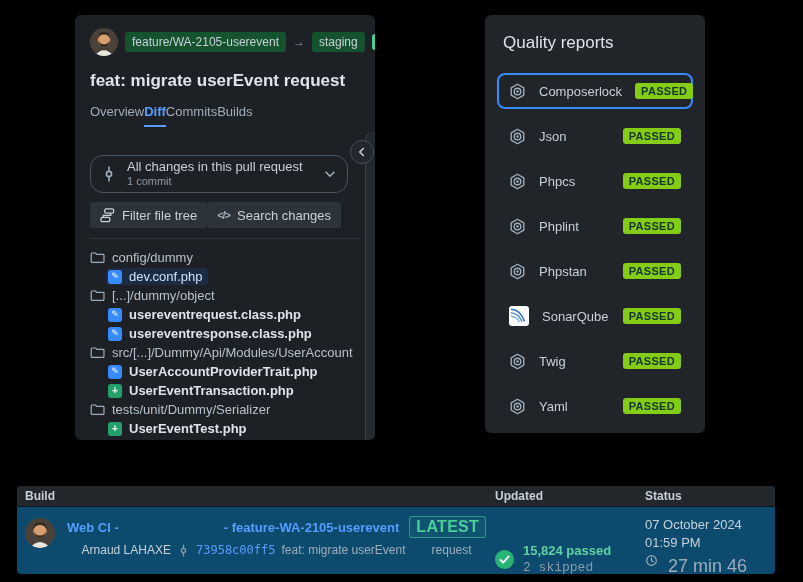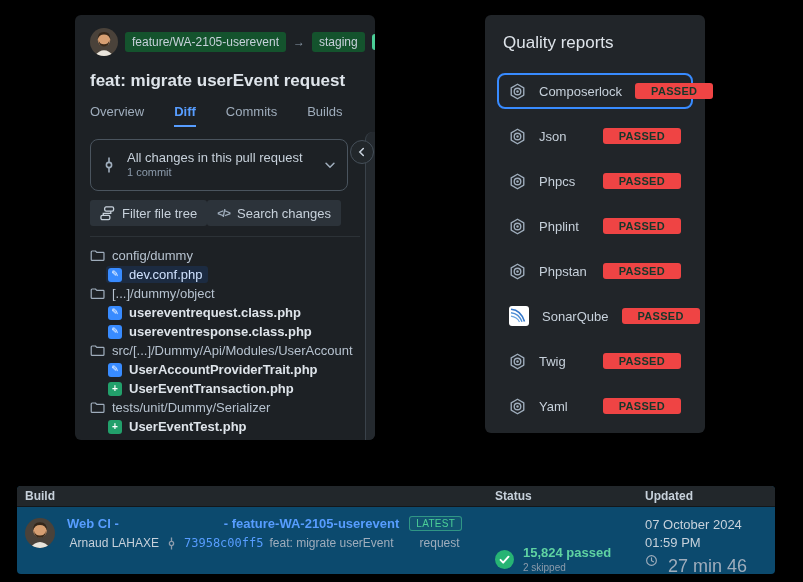--- a/index.html
+++ b/index.html
@@ -11,25 +11,25 @@
   .pr-panel { position:absolute; left:75px; top:15px; width:300px; height:425px;
     background:#1d2125; border-radius:6px; padding:13px 15px 0 15px; overflow:hidden; }
   .pr-head { display:flex; align-items:center; gap:7px; }
   .avatar { width:28px; height:28px; border-radius:50%; overflow:hidden; flex:0 0 auto; }
   .avatar svg { display:block; width:100%; height:100%; }
   .chip { background:#14532d; color:#c7d1db; font-size:12px; padding:3px 7px; border-radius:3px; white-space:nowrap; }
   .head-arrow { color:#8c9bab; font-size:12px; }
   .lozenge-merged { background:#4bce97; color:#15372a; font-size:11px; font-weight:700;
     padding:2px 5px; border-radius:3px; letter-spacing:.3px; }
   .pr-title { margin-top:15px; font-size:17px; font-weight:600; color:#dee4ea; }
-  .pr-tabs { margin-top:13px; display:flex; gap:30px; font-size:13px; color:#9fadbc; }
+  .pr-tabs { margin-top:13px; display:flex; gap:0; font-size:13px; color:#9fadbc; }
   .pr-tab { padding-bottom:6px; cursor:pointer; }
   .pr-tab.active { color:#579dff; font-weight:600; border-bottom:2px solid #579dff; }
-  .changes-select { margin-top:12px; width:258px; height:52px; border:1px solid #4a545e;
-    border-radius:8px; display:flex; align-items:center; gap:10px; padding:0 10px; color:#9fadbc; }
+  .changes-select { margin-top:28px; width:258px; height:38px; border:1px solid #4a545e;
+    border-radius:13px; display:flex; align-items:center; gap:10px; padding:0 10px; color:#9fadbc; }
   .cs-lines { line-height:1.15; }
   .cs-main { font-size:13px; color:#c7d1db; }
   .cs-sub { font-size:11px; color:#8c9bab; }
   .cs-chevron { margin-left:auto; color:#9fadbc; }
   .btn-row { margin-top:9px; display:flex; }
   .btn { background:#2c333a; border:none; border-radius:3px; height:26px; padding:0 10px;
     display:flex; align-items:center; gap:7px; color:#c7d1db; font-size:13px; font-weight:500; cursor:pointer; }
   .code-glyph { font-weight:700; font-size:11px; color:#9fadbc; letter-spacing:-1px; }
   .file-tree { margin-top:10px; border-top:1px solid #2c3237; padding-top:9px; font-size:13px; }
   .trow { height:19px; display:flex; align-items:center; }
@@ -53,46 +53,46 @@
   
   .quality-panel { position:absolute; left:485px; top:15px; width:220px; height:418px;
     background:#212529; border-radius:6px; padding:18px 12px 0 12px; }
   .qp-title { font-size:17px; font-weight:500; color:#dee4ea; margin-left:6px; }
   .qp-list { margin-top:20px; }
   .q-row { height:36px; display:flex; align-items:center; gap:13px; padding:0 10px; margin-bottom:9px;
     border:2px solid transparent; border-radius:8px; cursor:pointer; }
   .q-row.focused { border-color:#388bff; }
   .q-icon { color:#9fadbc; flex:0 0 auto; display:flex; }
   .q-name { font-size:13px; color:#c7d1db; }
-  .lozenge-passed { margin-left:auto; background:#ef4444; color:#15372a; font-size:11px; font-weight:700;
-    padding:2px 16px; border-radius:3px; letter-spacing:.3px; }
+  .lozenge-passed { margin-left:auto; background:#84cc16; color:#15372a; font-size:11px; font-weight:700;
+    padding:2px 6px; border-radius:3px; letter-spacing:.3px; }
 
   
   .build-table { position:absolute; left:17px; top:478px; width:758px; height:88px;
     background:#0c4a6e; border-radius:4px; overflow:hidden;margin-top:8px; }
   .bt-header { display:grid; grid-template-columns:470px 150px 138px; height:21px; align-items:center;
     background:#22272b; border-bottom:1px solid #14171a; }
   .bt-header > div { padding-left:8px; font-size:12px; font-weight:700; color:#c7d1db; }
   .bt-body { display:grid; grid-template-columns:470px 150px 138px; padding-top:9px; }
   .build-cell { display:flex; gap:12px; padding-left:8px; }
   .avatar-sm { width:30px; height:30px; border-radius:50%; overflow:hidden; flex:0 0 auto; margin-top:2px; }
   .avatar-sm svg { display:block; width:100%; height:100%; }
   .b-line1 { display:flex; align-items:center; font-size:13px; white-space:nowrap; }
   .b-link { color:#579dff; font-weight:700; cursor:pointer; }
   .b-gap { width:105px; }
   .lozenge-latest { margin-left:10px; border:1px solid rgba(75,206,151,.55); background:rgba(75,206,151,.08);
-    color:#4bce97; font-size:10px; font-weight:400; padding:1px 6px; border-radius:3px; letter-spacing:.3px; }
+    color:#4bce97; font-size:16px; font-weight:700; padding:1px 6px; border-radius:3px; letter-spacing:.3px; }
   .b-line2 { margin-top:5px; display:flex; align-items:center; gap:6px; font-size:12px; color:#c7d1db; white-space:nowrap;justify-content:center; }
   .commit-ic { color:#8c9bab; display:flex; }
   .b-hash { font-family:"DejaVu Sans Mono","Liberation Mono",monospace; color:#579dff; cursor:pointer; }
   .b-msg { color:#9fadbc; }
   .msg-gap { width:14px; }
   .status-cell { display:flex; align-items:center; gap:9px; padding-left:8px; }
   .st-passed { font-size:13px; font-weight:700; color:#5fd3a2; }
-  .st-skipped { font-size:10px; color:#8c9bab; margin-top:2px; }
+  .st-skipped { font-size:13px; color:#8c9bab; margin-top:2px;font-family:Liberation Mono, monospace; }
   .updated-cell { padding-left:8px; font-size:13px; color:#c7d1db; line-height:1.35; padding-right:20px; }
   .upd-duration { margin-top:3px; display:flex; align-items:flex-start; gap:10px; font-size:18px; color:#9fadbc; }
   .upd-duration .q-icon { color:#9fadbc; }
 </style>
 </head>
 <body>
 
 <svg width="0" height="0" style="position:absolute">
   <symbol id="i-avatar" viewBox="0 0 32 32">
     <rect width="32" height="32" fill="#4a423a"></rect>
@@ -343,22 +343,22 @@
         <span class="q-name">Yaml</span>
         <span class="lozenge-passed">PASSED</span>
       </div>
 
     </div>
   </div>
 
   <div class="build-table">
     <div class="bt-header">
       <div>Build</div>
+      <div>Updated</div>
       <div>Status</div>
-      <div>Updated</div>
     </div>
     <div class="bt-body">
       <div class="build-cell">
         <span class="avatar-sm">
             <svg viewBox="0 0 32 32">
               <use href="#i-avatar"></use>
             </svg>
           </span>
         <div>
           <div class="b-line1">

